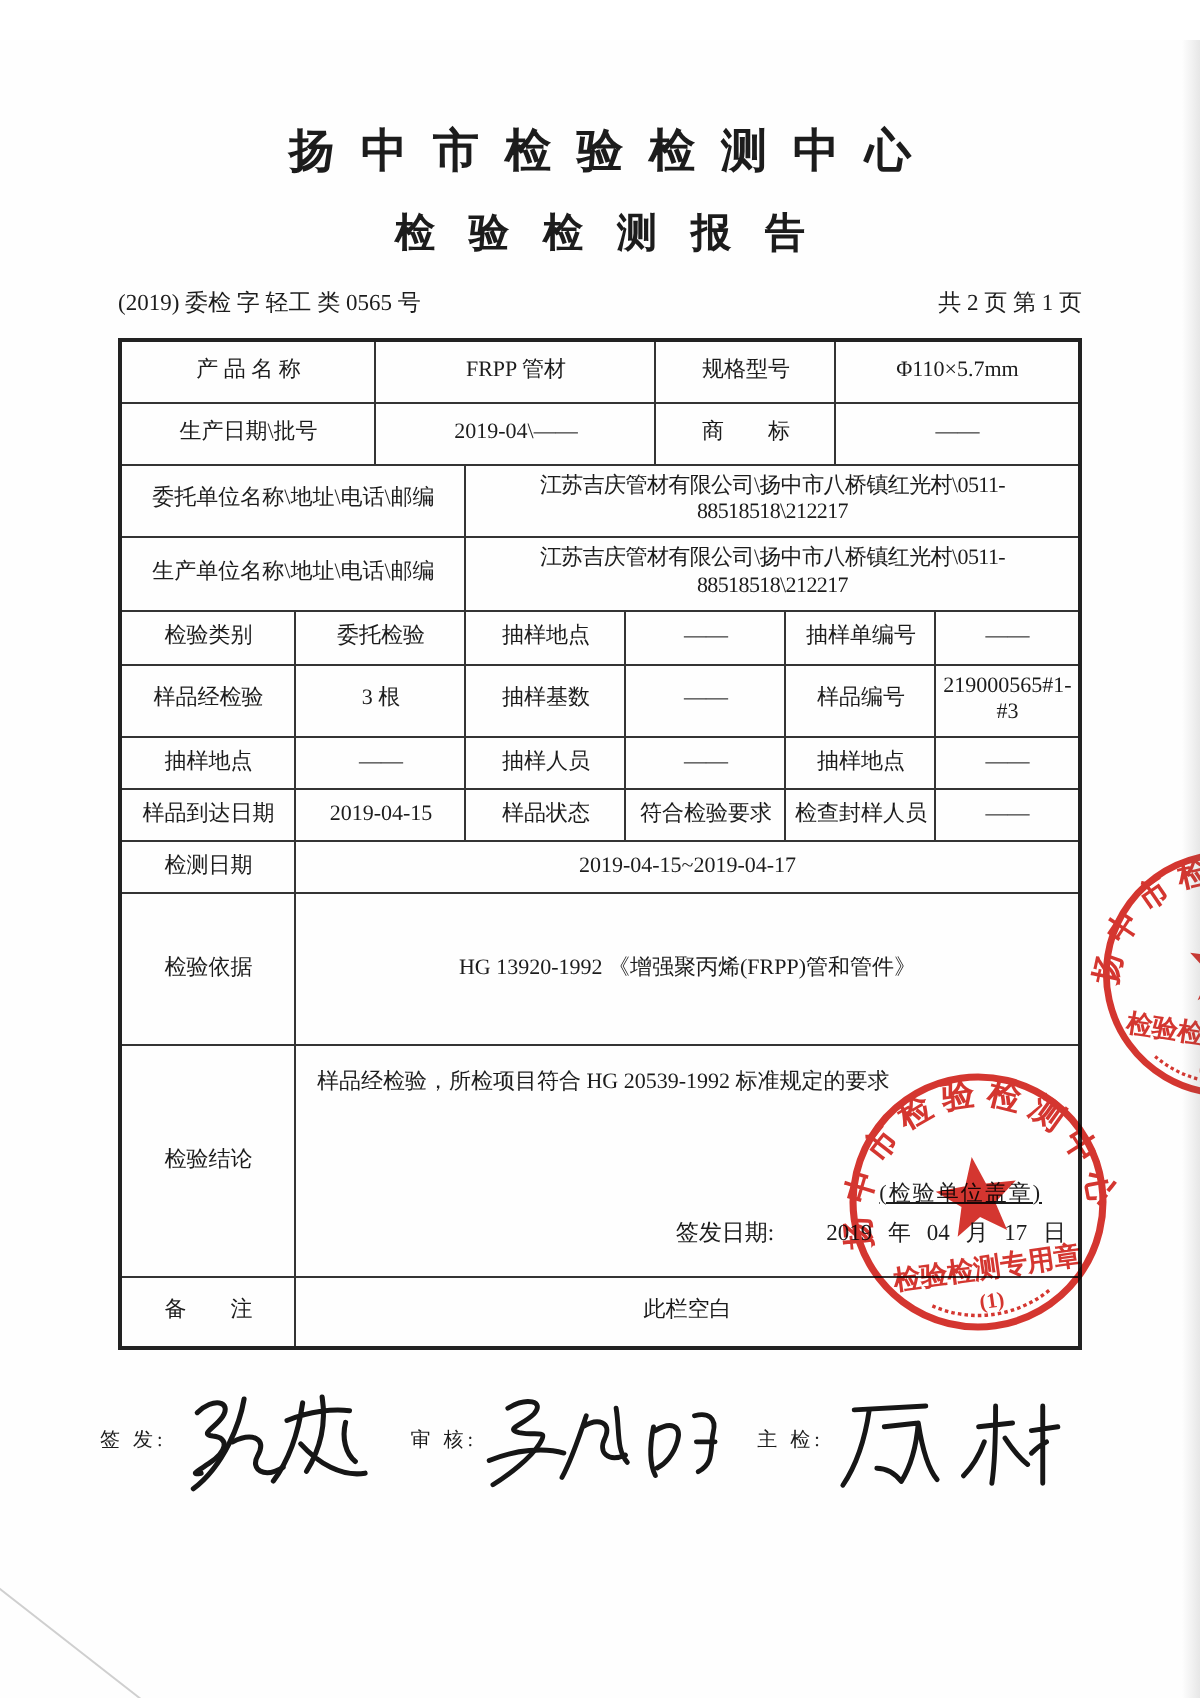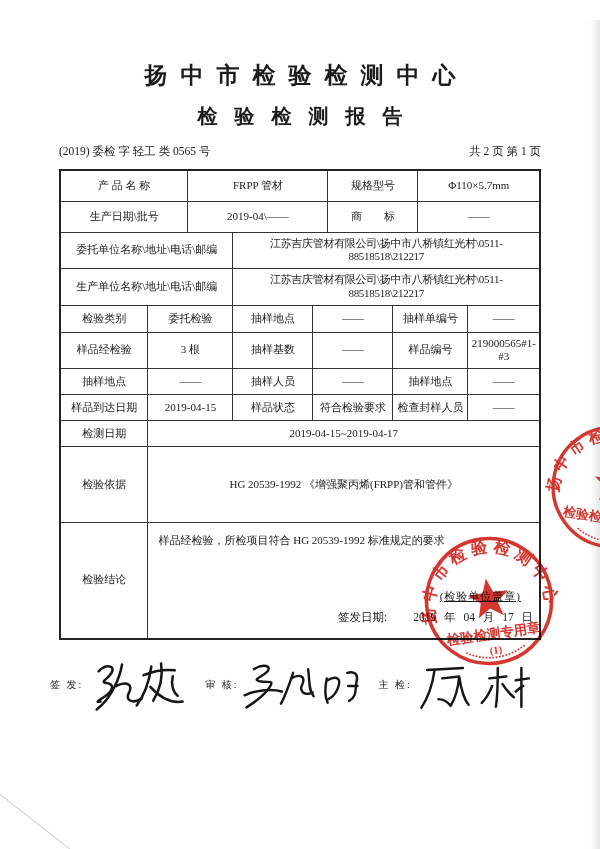--- a/index.html
+++ b/index.html
@@ -136,33 +136,37 @@
       <td colspan="2">符合检验要求</td>
       <td colspan="2">检查封样人员</td>
       <td>——</td>
     </tr>
     <tr class="h28">
       <td>检测日期</td>
       <td colspan="8">2019-04-15~2019-04-17</td>
     </tr>
     <tr class="h78">
       <td>检验依据</td>
-      <td colspan="8" class="tl vtop" style="vertical-align:middle;">HG 20539-1992 《增强聚丙烯(FRPP)管和管件》</td>
+      <td colspan="8" class="tl vtop" style="vertical-align:middle;">HG 13920-1992 《增强聚丙烯(FRPP)管和管件》</td>
     </tr>
     <tr class="h118">
       <td>检验结论</td>
       <td colspan="8" class="tl" style="padding:0;">
         <div class="concl-wrap">
           <div class="concl-text">样品经检验，所检项目符合 HG 20539-1992 标准规定的要求</div>
           <div class="seal-note">(检验单位盖章)</div>
           <div class="issue-line">
             <span>签发日期:</span><span class="gap"></span><span>2019 年 04 月 17 日</span>
           </div>
         </div>
       </td>
+    </tr>
+    <tr class="h37">
+      <td>备　　注</td>
+      <td colspan="8" class="tl">此栏空白</td>
     </tr>
   </tbody>
     </table>
 
   <div class="sig-row">
     <span class="sig-label">签 发:</span>
     <svg class="sig-svg" width="122" height="58" viewBox="0 0 125 58">
       <path d="M16,15 C24,7 34,9 29,17 C25,23 17,26 24,27 C33,28 31,35 22,41 C16,45 12,47 18,46"></path>
       <path d="M40,8 C38,20 30,42 14,54"></path>
       <path d="M34,30 C44,25 52,28 47,37 C43,44 50,49 60,43"></path>

